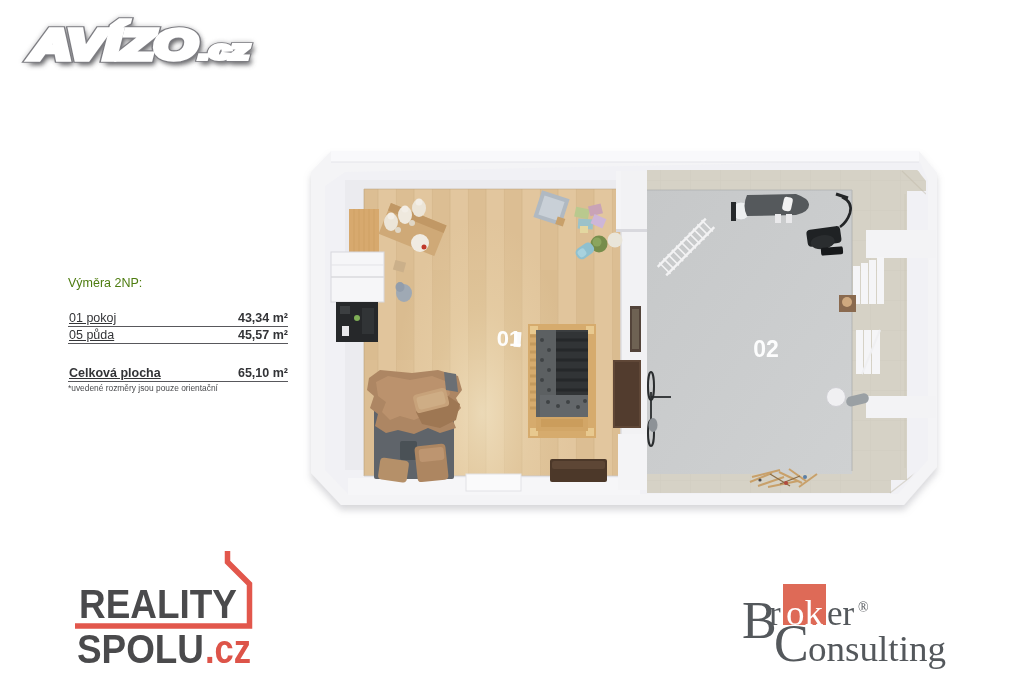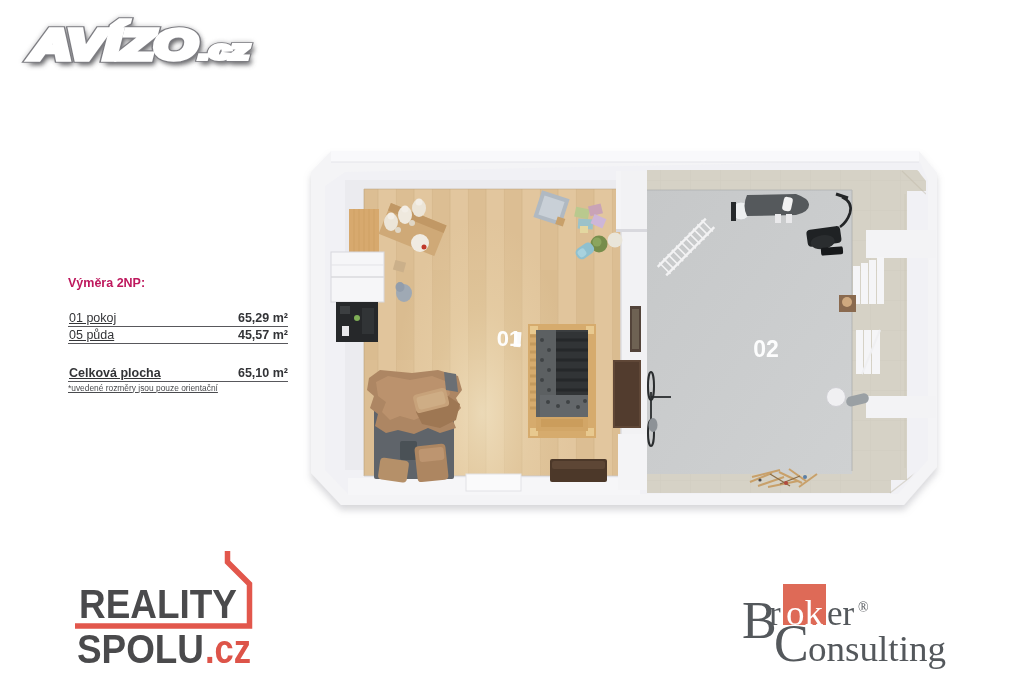--- a/index.html
+++ b/index.html
@@ -1,25 +1,25 @@
 <!DOCTYPE html>
 <html><head>
 <meta charset="utf-8">
 <style>
   html,body{margin:0;padding:0;background:#fff;}
   #page{position:relative;width:1020px;height:683px;background:#fff;overflow:hidden;
         font-family:"Liberation Sans", sans-serif;}
   .abs{position:absolute;}
   
   #tbl{position:absolute;left:68px;top:271px;width:220px;color:#333437;font-size:12.5px;}
-  #tbl .hdr{font-weight:bold;font-size:12.5px;color:#be185d;}
+  #tbl .hdr{font-weight:normal;font-size:12.5px;color:#4d7c0f;}
   .row{position:absolute;left:0;width:220px;height:15px;border-bottom:1.4px solid #58585c;}
   .row .lab{position:absolute;left:1px;bottom:1px;text-decoration:underline;}
   .row .val{position:absolute;right:0;bottom:1px;font-weight:bold;}
-  #foot{position:absolute;left:0px;top:111.5px;font-size:8.4px;color:#4a4b4e;text-decoration:underline;}
+  #foot{position:absolute;left:0px;top:111.5px;font-size:8.4px;color:#4a4b4e;}
 </style>
 </head>
 <body>
 <div id="page">
 
   <svg class="abs" style="left:0;top:0" width="300" height="90" viewBox="0 0 300 90">
     <defs>
       <filter id="lgblur" x="-30%" y="-30%" width="160%" height="160%">
         <feGaussianBlur stdDeviation="2.8"></feGaussianBlur>
       </filter>
@@ -35,21 +35,21 @@
         <text x="0" y="0" font-size="42" fill="#ffffff" stroke="#ffffff" stroke-width="5.4" textLength="166" lengthAdjust="spacingAndGlyphs">AVÍZO</text>
         <text x="168" y="0" font-size="25" fill="#ffffff" stroke="#ffffff" stroke-width="4" textLength="50" lengthAdjust="spacingAndGlyphs">.cz</text>
       </g>
     </g>
   </svg>
 
   <div id="tbl">
     <div class="hdr" style="position:absolute;left:0;top:5px;">Výměra 2NP:</div>
     <div class="row" style="top:40px;">
         <span class="lab">01 pokoj</span>
-        <span class="val">65,29 m²</span>
+        <span class="val">43,34 m²</span>
       </div>
     <div class="row" style="top:57px;">
         <span class="lab">05 půda</span>
         <span class="val">45,57 m²</span>
       </div>
     <div class="row" style="top:95px;">
         <span class="lab" style="font-weight:bold">Celková plocha</span>
         <span class="val">65,10 m²</span>
       </div>
     <div id="foot">*uvedené rozměry jsou pouze orientační</div>

